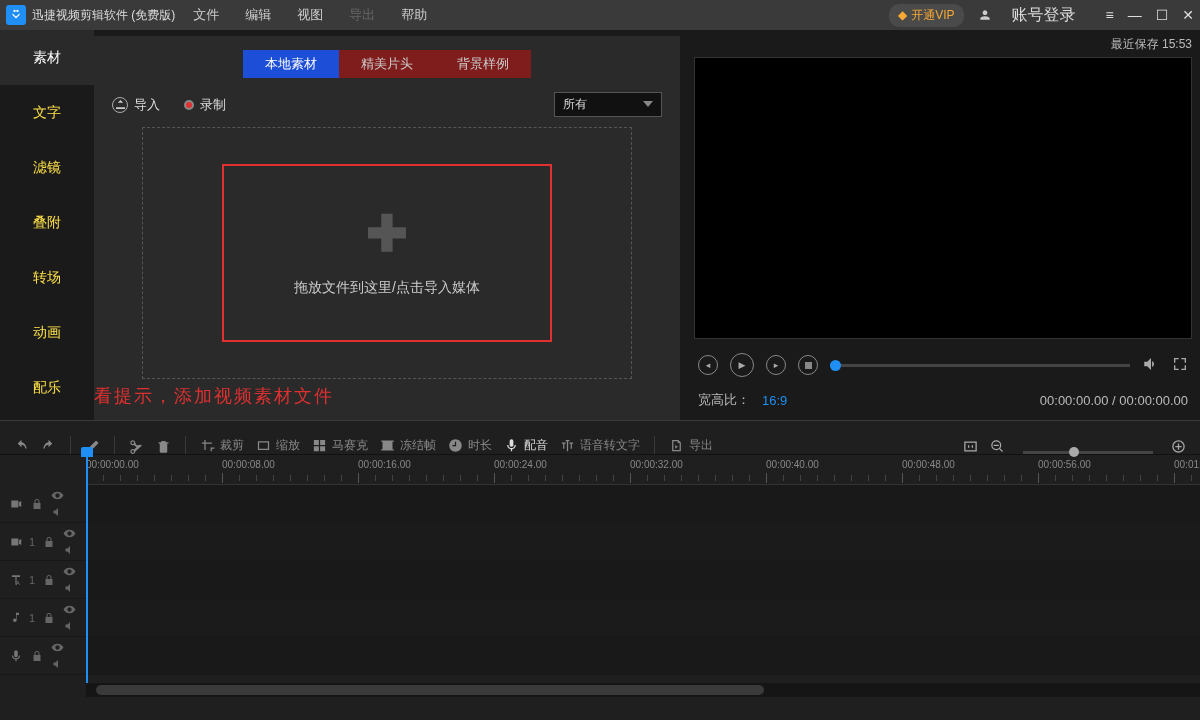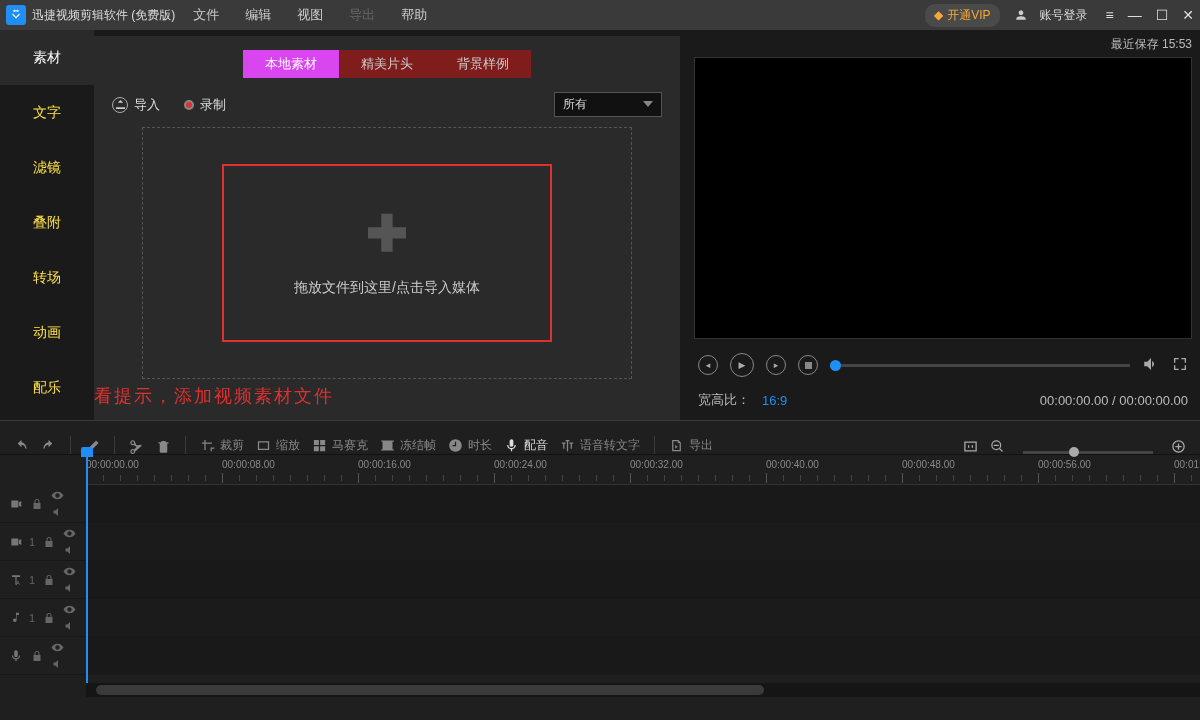--- a/index.html
+++ b/index.html
@@ -8,31 +8,31 @@
 .app-logo{width:20px;height:20px;background:#1f8ef5;border-radius:3px;display:flex;align-items:center;justify-content:center;margin-right:6px}
 .app-logo svg{width:14px;height:14px}
 .app-title{color:#ddd;font-size:12px;margin-right:18px}
 .menu-items{display:flex;gap:26px}
 .menu-item{color:#ccc;font-size:13px;cursor:pointer}
 .menu-item.disabled{color:#666}
 .spacer{flex:1}
 .vip-btn{display:flex;align-items:center;gap:4px;background:#4a4a4a;padding:3px 9px;border-radius:10px;font-size:12px;cursor:pointer;margin-right:14px}
 .vip-btn .dia{color:#f7a935}
 .vip-btn .txt{color:#f7a935}
-.login-btn{display:flex;align-items:center;gap:12px;color:#ddd;font-size:12px;cursor:pointer;margin-right:18px}
+.login-btn{display:flex;align-items:center;gap:20px;color:#ddd;font-size:16px;cursor:pointer;margin-right:30px}
 .win-ctrls{display:flex;gap:14px;color:#ddd}
 .win-ctrl{cursor:pointer;font-size:14px}
 .upper{height:390px;display:flex}
 .sidebar{width:94px;background:#1a1a1a;display:flex;flex-direction:column}
 .side-item{height:55px;display:flex;align-items:center;justify-content:center;color:#fde047;font-size:14px;cursor:pointer}
 .side-item.active{background:#2a2a2a;color:#fff}
 .material-panel{flex:0 0 586px;background:#2a2a2a;margin:6px 4px 0 0;padding:14px 18px;position:relative}
 .mat-tabs{display:flex;justify-content:center;gap:0;margin-bottom:14px}
 .mat-tab{padding:5px 22px;background:#7f1d1d;color:#ccc;font-size:13px;cursor:pointer}
-.mat-tab.active{background:#d946ef;color:#fff}
+.mat-tab.active{background:#1d4ed8;color:#fff}
 .mat-toolbar{display:flex;align-items:center;gap:24px;margin-bottom:10px}
 .tool-btn{display:flex;align-items:center;gap:6px;color:#ddd;font-size:13px;cursor:pointer}
 .circ-icon{width:16px;height:16px;border:1.5px solid #aaa;border-radius:50%;display:flex;align-items:center;justify-content:center}
 .rec-dot{width:10px;height:10px;background:#e03030;border-radius:50%;border:2px solid #888}
 .dropdown{margin-left:auto;background:#111;border:1px solid #555;padding:3px 30px 3px 8px;font-size:12px;color:#ddd;position:relative;width:108px}
 .dropdown::after{content:"";position:absolute;right:8px;top:8px;border-left:5px solid transparent;border-right:5px solid transparent;border-top:6px solid #888}
 .dropzone{border:1px dashed #555;height:252px;margin:10px 30px;display:flex;align-items:center;justify-content:center}
 .drop-inner{border:2px solid #e03030;width:330px;height:178px;display:flex;flex-direction:column;align-items:center;justify-content:center;gap:20px}
 .plus-icon{font-size:50px;color:#555;font-weight:bold;line-height:1}
 .drop-text{color:#ccc;font-size:14px}

